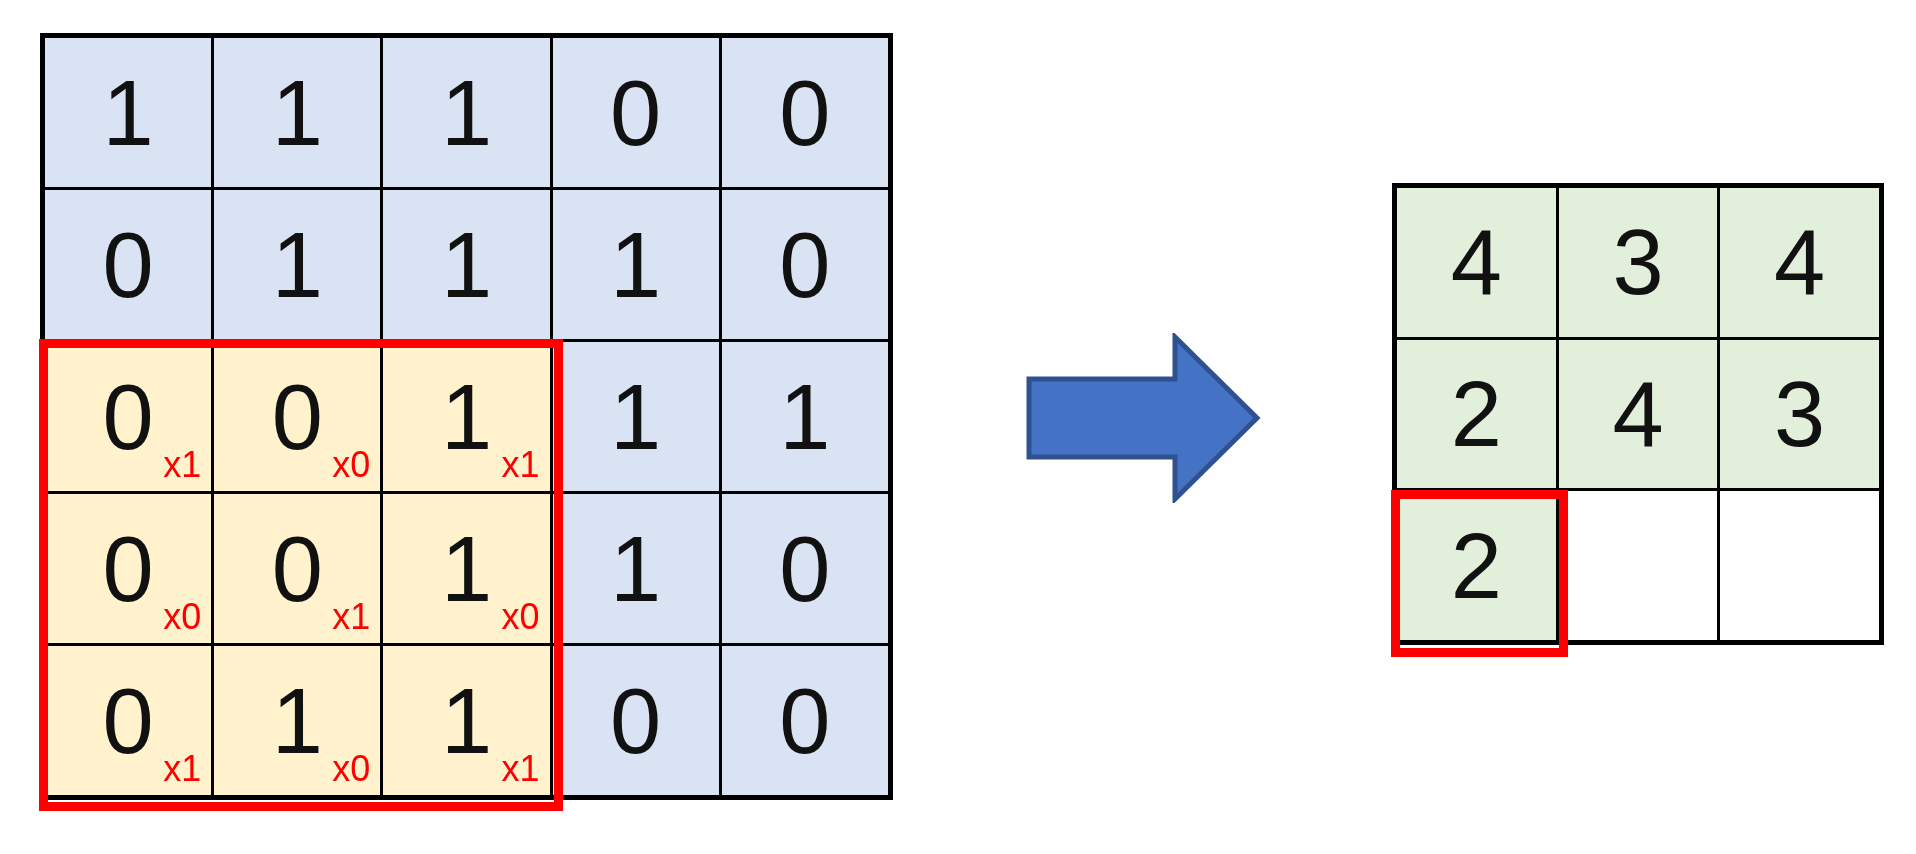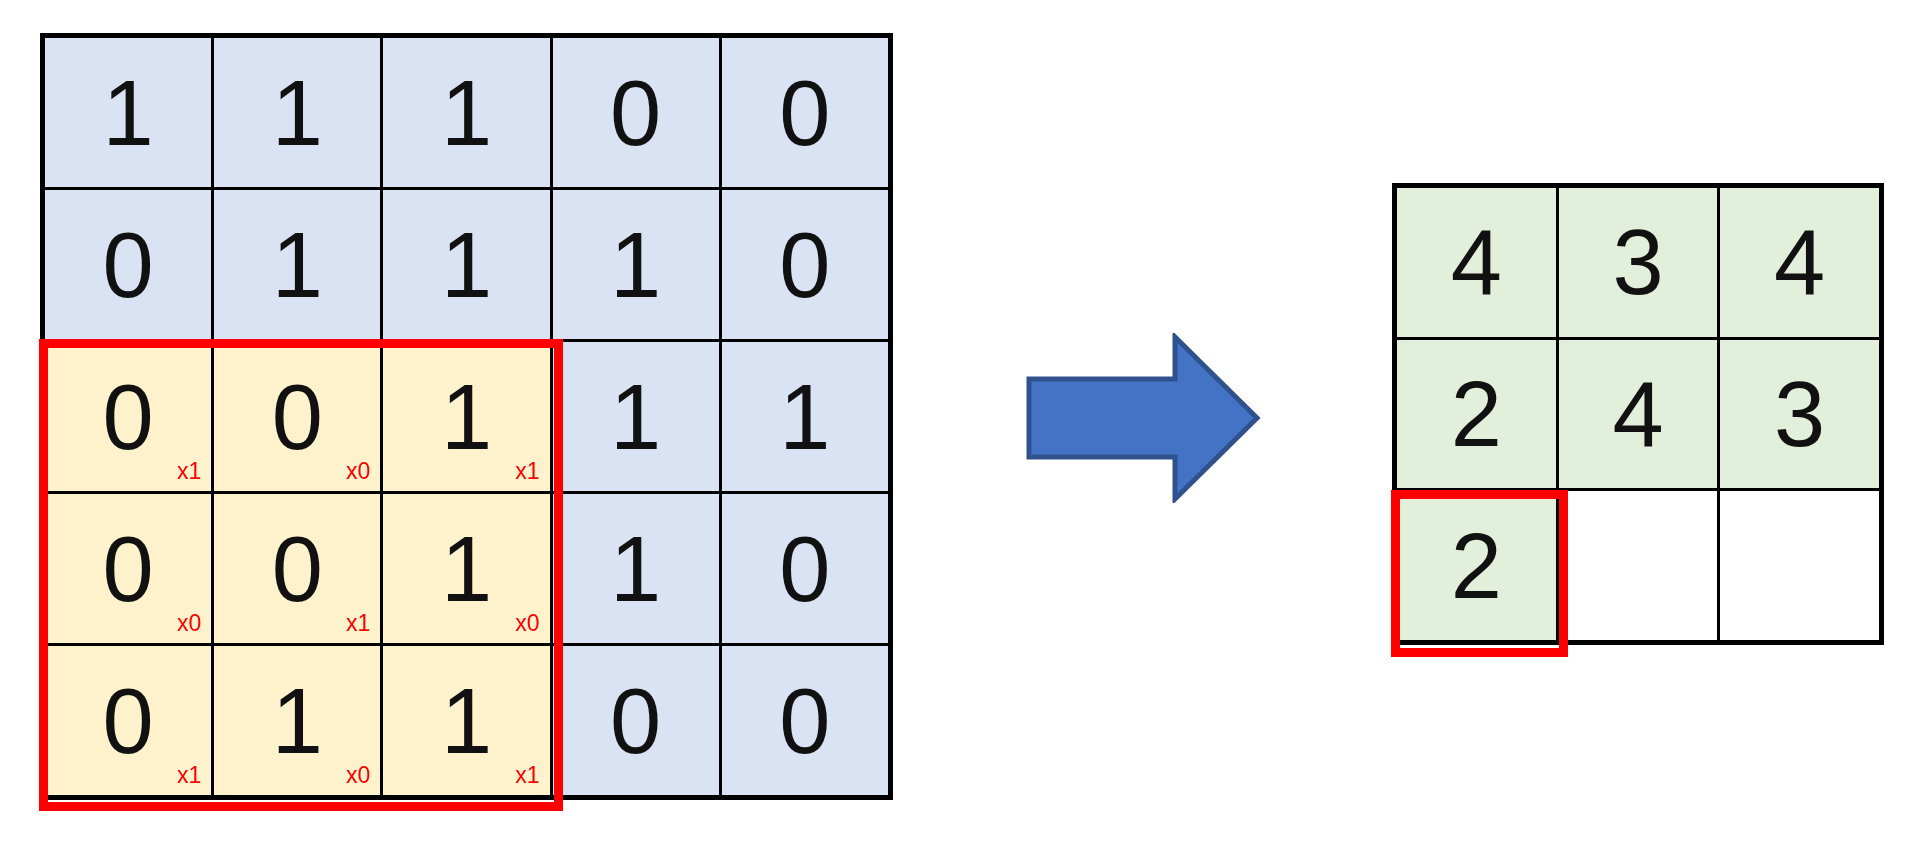--- a/index.html
+++ b/index.html
@@ -42,21 +42,21 @@
   }
   .c-blue{background:var(--cell-blue);}
   .c-yellow{background:var(--cell-yellow);}
   .c-green{background:var(--cell-green);}
   .c-white{background:var(--cell-white);}
   .num{
     font-size:92px;line-height:1;color:#111111;
   }
   .sub{
     position:absolute;right:10px;bottom:8px;
-    color:var(--highlight-red);font-size:23px;line-height:1;
+    color:var(--highlight-red);font-size:36px;line-height:1;
   }
   .kernel-border{
     position:absolute;left:-6px;top:301px;width:524px;height:472px;
     border:9px solid var(--highlight-red);
     box-sizing:border-box;pointer-events:none;background:transparent;
   }
   .output-cell-border{
     position:absolute;left:-6px;top:302px;width:177px;height:167px;
     border:9px solid var(--highlight-red);
     box-sizing:border-box;pointer-events:none;background:transparent;

